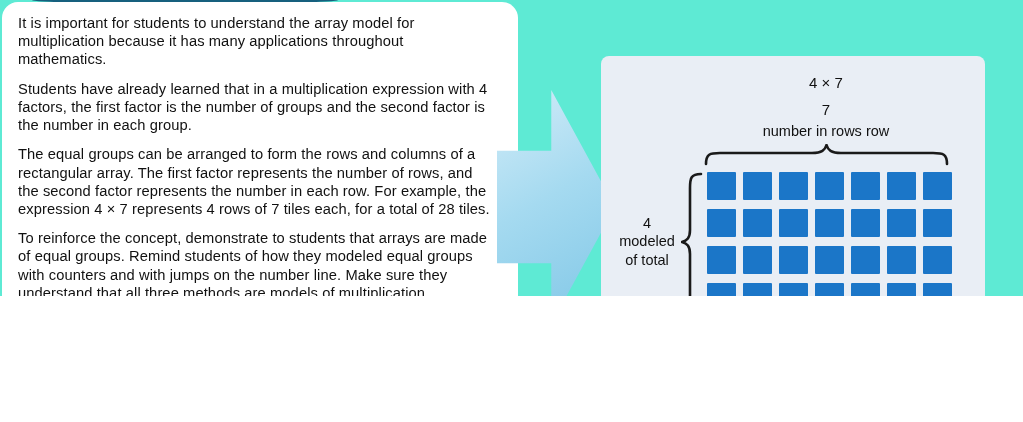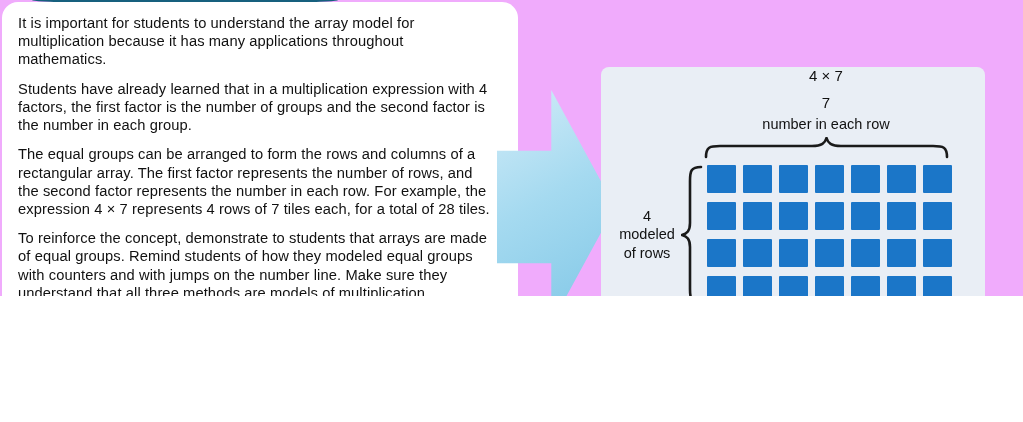--- a/index.html
+++ b/index.html
@@ -1,17 +1,17 @@
 <!DOCTYPE html>
 <html style="--card-edge: #16607e; --arrow-light: #d2ecf8; --arrow-dark: #7fc6e6; --panel-bg: #e9eef5; --tile: #1b76c8; --text: #111111;"><head>
 <meta charset="utf-8">
 <style>
   html,body { margin:0; padding:0; background:#fff; }
   .stage {
-    position:relative; width:1023px; height:296px; background:#f0abfc;
+    position:relative; width:1023px; height:296px; background:#5eead4;
     overflow:hidden; font-family:"Liberation Sans", sans-serif; color:var(--text,#111);
   }
 
   
   .left-card { position:absolute; left:2px; top:-20px; width:516px; height:436px; }
   .card-top-edge {
     position:absolute; left:30px; right:180px; top:16px; height:8px;
     background:var(--card-edge,#16607e); border-radius:50%;
   }
   .card-bottom-edge {
@@ -30,22 +30,23 @@
 
   
   .arrow {
     position:absolute; left:497px; top:90px; width:118px; height:234px;
     background:linear-gradient(150deg, var(--arrow-light,#d2ecf8) 0%, #a5daf0 45%, var(--arrow-dark,#7fc6e6) 100%);
     clip-path:polygon(0 26%, 46% 26%, 46% 0, 100% 50%, 46% 100%, 46% 74%, 0 74%);
   }
 
   
   .panel {
-    position:absolute; left:601px; top:67px; width:384px; height:320px;
+    position:absolute; left:601px; top:56px; width:384px; height:320px;
     background:var(--panel-bg,#e9eef5); border-radius:8px; box-sizing:border-box;
+    padding-top:18px;
   }
   .top-labels { margin-left:96px; width:258px; text-align:center; }
   .expr-top { font-size:15px; margin-bottom:10px; }
   .col-count { font-size:15px; line-height:1.25; }
   .col-label { font-size:14.5px; line-height:1.25; margin-top:2px; }
   .top-brace { display:block; margin:4px auto 0 auto; }
   .array-row { display:flex; align-items:center; margin-left:14px; margin-top:6px; }
   .rows-label { width:64px; text-align:center; font-size:14.5px; line-height:1.3; }
   .left-brace { margin:0 4px 0 2px; flex:0 0 auto; }
   .tile-grid { display:grid; gap:9px 7px; }
@@ -71,31 +72,31 @@
       </div>
     </div>
   </div>
 
   <div class="arrow"></div>
 
   <div class="panel">
     <div class="top-labels">
       <div class="expr-top">4 × 7</div>
       <div class="col-count">7</div>
-      <div class="col-label">number in each row</div>
+      <div class="col-label">number in rows row</div>
       <svg class="top-brace brace" width="245" height="22" viewBox="0 0 245 22">
         <path d="M2,20 C2,10 6,9 16,9 L108,9 C118,9 121,6 122.5,1 C124,6 127,9 137,9 L229,9 C239,9 243,10 243,20"></path>
       </svg>
     </div>
 
     <div class="array-row">
       <div class="rows-label">
         <div>4</div>
         <div>modeled</div>
-        <div>of rows</div>
+        <div>of total</div>
       </div>
       <svg class="left-brace brace" width="22" height="140" viewBox="0 0 22 140">
         <path d="M20,2 C10,2 9,6 9,16 L9,58 C9,66 6,68.5 1,70 C6,71.5 9,74 9,82 L9,124 C9,134 10,138 20,138"></path>
       </svg>
       <div class="tile-grid" style="grid-template-columns: repeat(7, 29px);">
           <div class="tile"></div>
           <div class="tile"></div>
           <div class="tile"></div>
           <div class="tile"></div>
           <div class="tile"></div>

